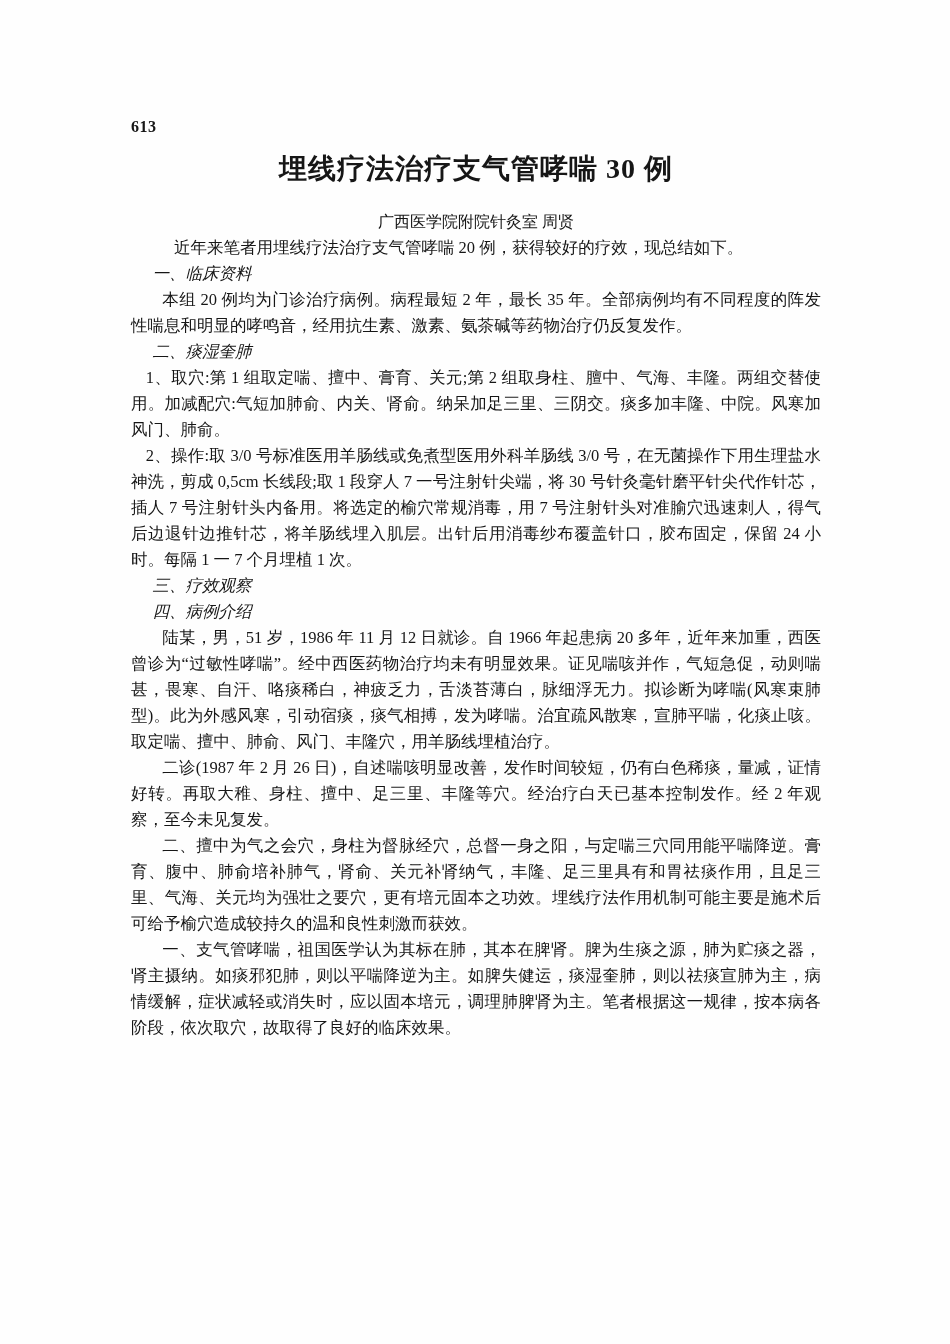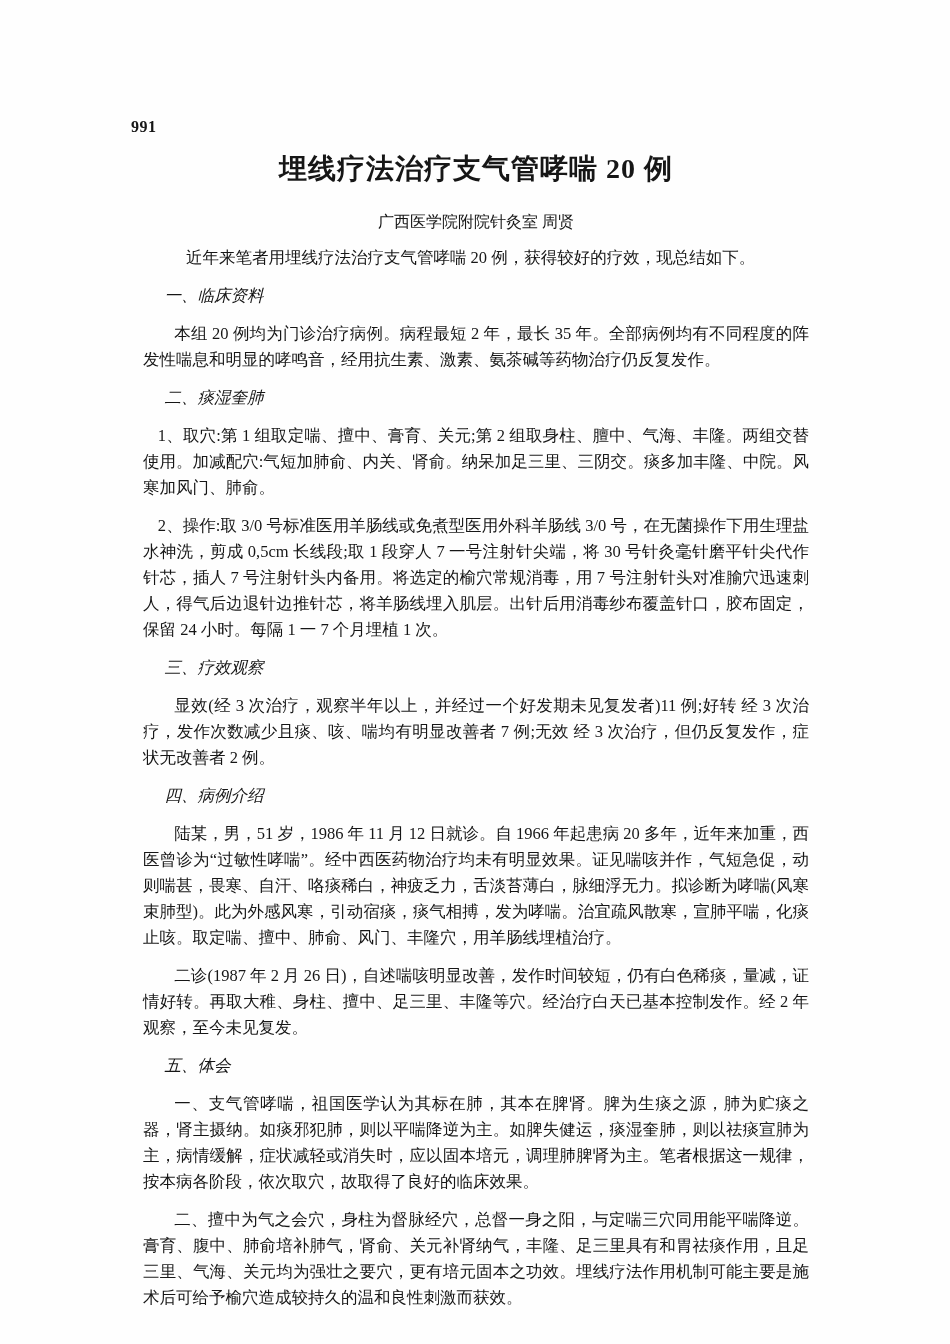--- a/index.html
+++ b/index.html
@@ -40,45 +40,43 @@
     text-align: center;
   }
   .doc-body {
     margin-top: 2px;
     font-size: 16.5px;
     line-height: 26px;
     text-align: justify;
     text-justify: inter-ideograph;
   }
   .doc-body p {
-    margin: 12px;
+    margin: 0;
     padding: 0;
   }
   .p-intro   { text-indent: 2.6em; }
   .p-heading { text-indent: 1.3em; font-style: italic; }
   .p-body    { text-indent: 1.9em; }
   .p-numbered{ text-indent: 0.9em; }
 </style>
 </head>
 <body>
 
 <div class="page">
-  <div class="page-number">991</div>
-  <h1 class="doc-title">埋线疗法治疗支气管哮喘 20 例</h1>
+  <div class="page-number">613</div>
+  <h1 class="doc-title">埋线疗法治疗支气管哮喘 30 例</h1>
   <div class="byline">广西医学院附院针灸室 周贤</div>
 
   <div class="doc-body">
     <p class="p-intro">近年来笔者用埋线疗法治疗支气管哮喘 20 例，获得较好的疗效，现总结如下。</p>
     <p class="p-heading">一、临床资料</p>
     <p class="p-body">本组 20 例均为门诊治疗病例。病程最短 2 年，最长 35 年。全部病例均有不同程度的阵发性喘息和明显的哮鸣音，经用抗生素、激素、氨茶碱等药物治疗仍反复发作。</p>
     <p class="p-heading">二、痰湿奎肺</p>
     <p class="p-numbered">1、取穴:第 1 组取定喘、擅中、膏育、关元;第 2 组取身柱、膻中、气海、丰隆。两组交替使用。加减配穴:气短加肺俞、内关、肾俞。纳呆加足三里、三阴交。痰多加丰隆、中院。风寒加风门、肺俞。</p>
     <p class="p-numbered">2、操作:取 3/0 号标准医用羊肠线或免煮型医用外科羊肠线 3/0 号，在无菌操作下用生理盐水神洗，剪成 0,5cm 长线段;取 1 段穿人 7 一号注射针尖端，将 30 号针灸毫针磨平针尖代作针芯，插人 7 号注射针头内备用。将选定的榆穴常规消毒，用 7 号注射针头对准腧穴迅速刺人，得气后边退针边推针芯，将羊肠线埋入肌层。出针后用消毒纱布覆盖针口，胶布固定，保留 24 小时。每隔 1 一 7 个月埋植 1 次。</p>
     <p class="p-heading">三、疗效观察</p>
-    <p class="p-body">显效(经 3 次治疗，观察半年以上，并经过一个好发期未见复发者)11 例;好转 经 3 次治疗，发作次数减少且痰、咳、喘均有明显改善者 7 例;无效 经 3 次治疗，但仍反复发作，症状无改善者 2 例。</p>
     <p class="p-heading">四、病例介绍</p>
     <p class="p-body">陆某，男，51 岁，1986 年 11 月 12 日就诊。自 1966 年起患病 20 多年，近年来加重，西医曾诊为“过敏性哮喘”。经中西医药物治疗均未有明显效果。证见喘咳并作，气短急促，动则喘甚，畏寒、自汗、咯痰稀白，神疲乏力，舌淡苔薄白，脉细浮无力。拟诊断为哮喘(风寒束肺型)。此为外感风寒，引动宿痰，痰气相搏，发为哮喘。治宜疏风散寒，宣肺平喘，化痰止咳。取定喘、擅中、肺俞、风门、丰隆穴，用羊肠线埋植治疗。</p>
     <p class="p-body">二诊(1987 年 2 月 26 日)，自述喘咳明显改善，发作时间较短，仍有白色稀痰，量减，证情好转。再取大稚、身柱、擅中、足三里、丰隆等穴。经治疗白天已基本控制发作。经 2 年观察，至今未见复发。</p>
-    <p class="p-heading">五、体会</p>
+    <p class="p-body">二、擅中为气之会穴，身柱为督脉经穴，总督一身之阳，与定喘三穴同用能平喘降逆。膏育、腹中、肺俞培补肺气，肾俞、关元补肾纳气，丰隆、足三里具有和胃祛痰作用，且足三里、气海、关元均为强壮之要穴，更有培元固本之功效。埋线疗法作用机制可能主要是施术后可给予榆穴造成较持久的温和良性刺激而获效。</p>
     <p class="p-body">一、支气管哮喘，祖国医学认为其标在肺，其本在脾肾。脾为生痰之源，肺为贮痰之器，肾主摄纳。如痰邪犯肺，则以平喘降逆为主。如脾失健运，痰湿奎肺，则以祛痰宣肺为主，病情缓解，症状减轻或消失时，应以固本培元，调理肺脾肾为主。笔者根据这一规律，按本病各阶段，依次取穴，故取得了良好的临床效果。</p>
-    <p class="p-body">二、擅中为气之会穴，身柱为督脉经穴，总督一身之阳，与定喘三穴同用能平喘降逆。膏育、腹中、肺俞培补肺气，肾俞、关元补肾纳气，丰隆、足三里具有和胃祛痰作用，且足三里、气海、关元均为强壮之要穴，更有培元固本之功效。埋线疗法作用机制可能主要是施术后可给予榆穴造成较持久的温和良性刺激而获效。</p>
   </div>
 </div>
 
 </body></html>

